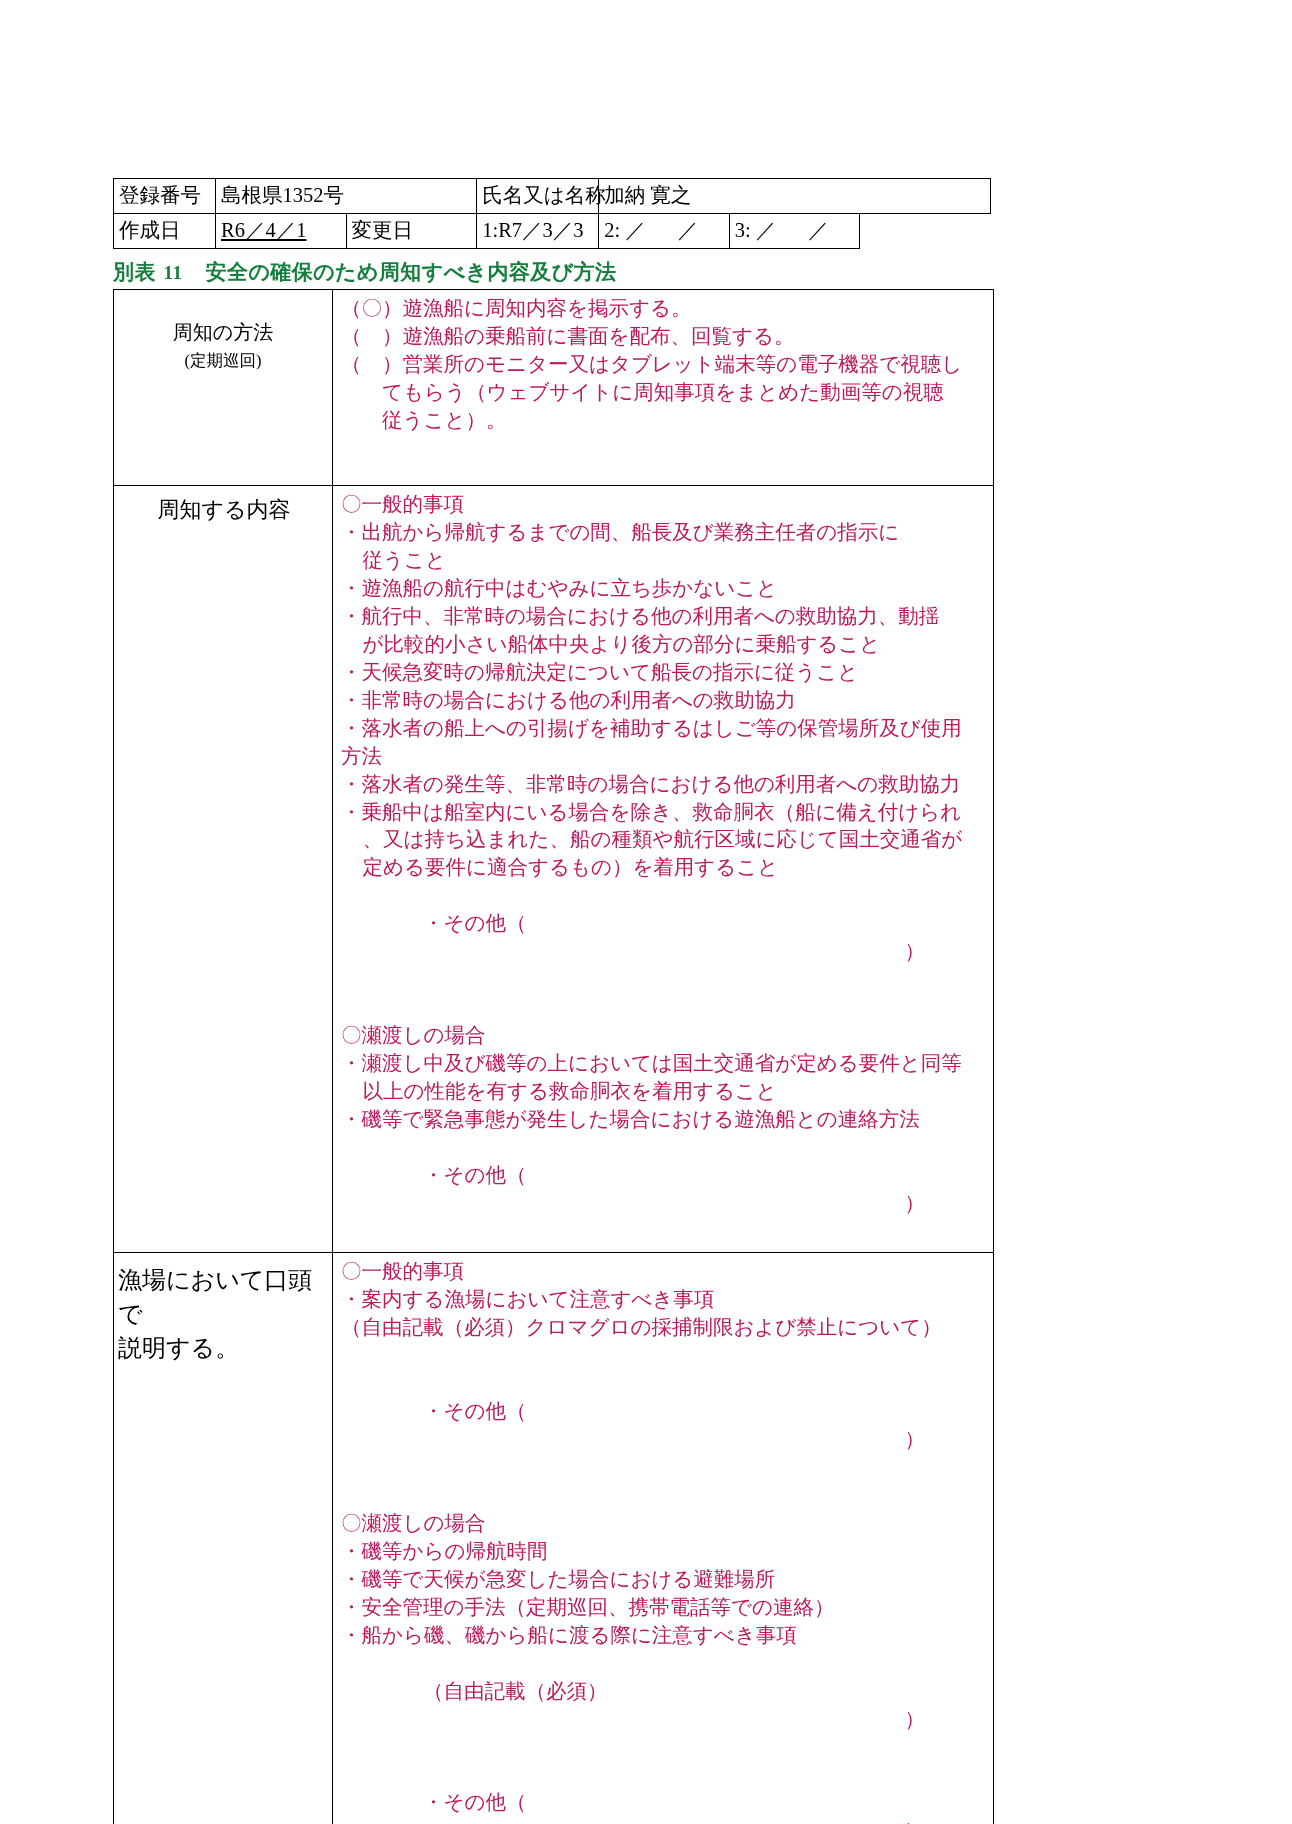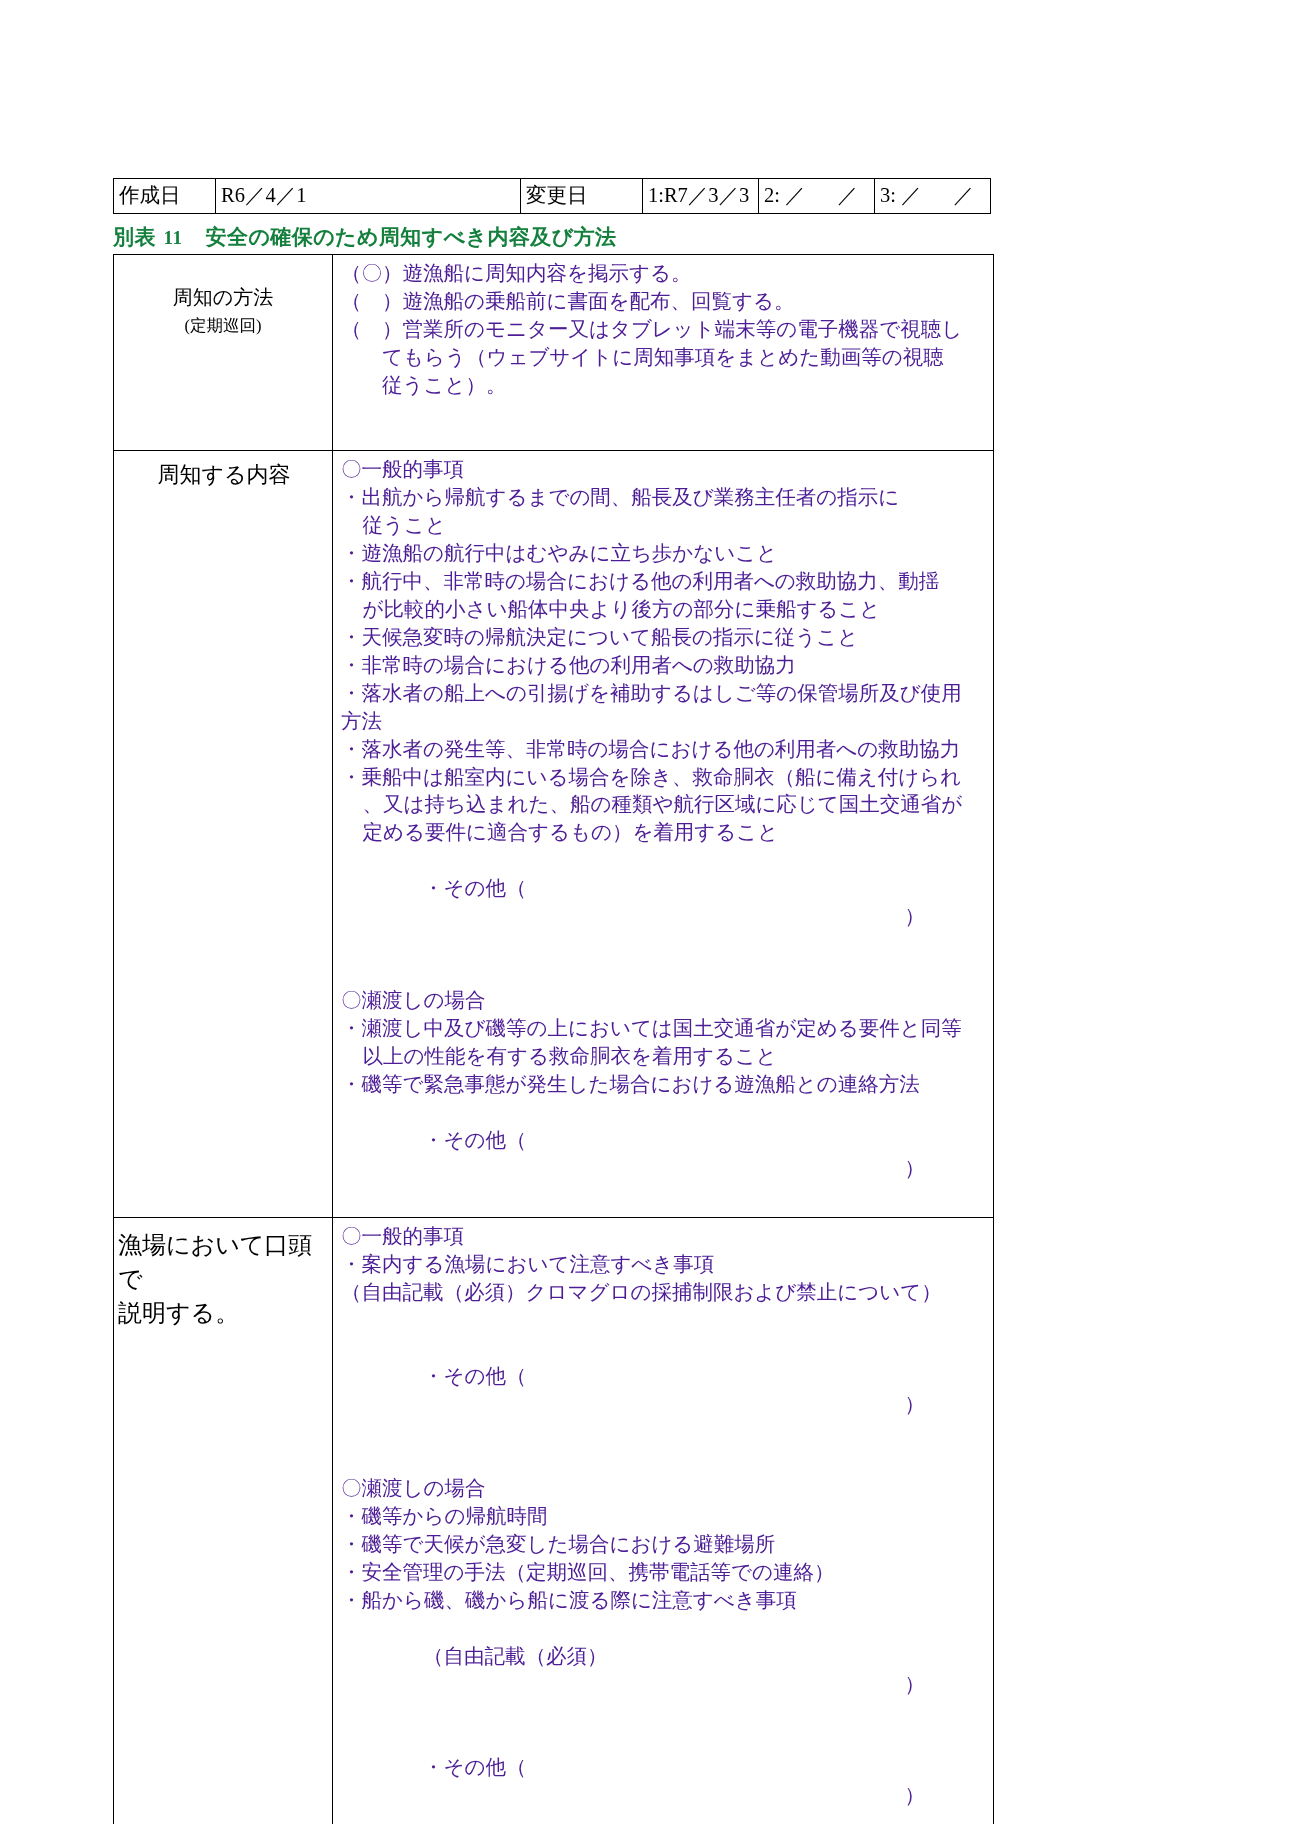--- a/index.html
+++ b/index.html
@@ -36,21 +36,21 @@
   table.hdr td {
     border: 1.5px solid #000;
     font-size: 20.5px;
     line-height: 1.0;
     padding: 3px 4px 5px 5px;
     white-space: nowrap;
     vertical-align: middle;
     height: 26px;
   }
   .hdr .lbl { width: 92px; text-align: left; }
-  .hdr .val-wide { width: 295px; }
+  .hdr .val-wide { width: 295px; text-decoration: underline; }
   .hdr .lbl2 { width: 112px; }
   .dashL { border-left: 1.5px dashed #000 !important; }
   .slashes { letter-spacing: 0.28em; }
 
   
   .sec-title {
     margin: 9px 0 3px 0;
     font-size: 21px;
     font-weight: bold;
     font-family: "DejaVu Sans", "Liberation Sans", sans-serif;
@@ -94,37 +94,43 @@
     font-size: 24px;
     line-height: 1.42;
     padding: 10px 2px 0 4px;
     text-align: left;
   }
 
   .body-box {
     font-size: 20.5px;
     line-height: 1.365;
     padding: 5px 6px 6px 8px;
-    color: #4c1d95;
+    color: #be185d;
   }
   .ln { white-space: pre; }
   .ind1 { padding-left: 1.05em; }
   .ind2 { padding-left: 2.0em; font-family: Liberation Serif, serif; }
   .spacer { height: 1.365em; }
   .fill { height: 44px; }
   .tail { float: right; padding-right: 62px; }
 </style>
 </head>
 <body>
 
 <div class="page">
   <div class="sheet">
 
     <table class="hdr">
       <tbody>
+        <tr>
+          <td class="lbl">登録番号</td>
+          <td colspan="2">島根県1352号</td>
+          <td class="lbl2">氏名又は名称</td>
+          <td colspan="3">加納 寛之</td>
+        </tr>
         <tr>
           <td class="lbl">作成日</td>
           <td class="val-wide">R6／4／1</td>
           <td class="lbl2">変更日</td>
           <td>1:R7／3／3</td>
           <td class="dashL">
             <span>2:</span>
             <span class="slashes">／　／</span>
           </td>
           <td class="dashL">

